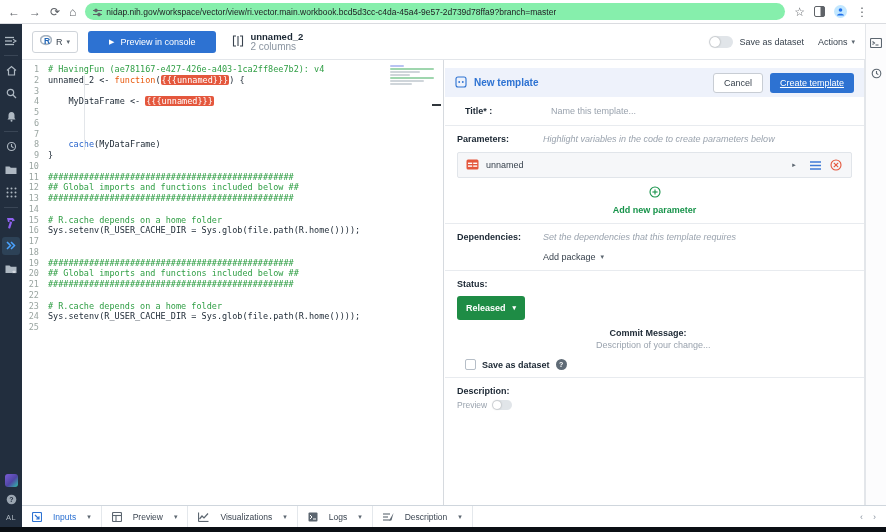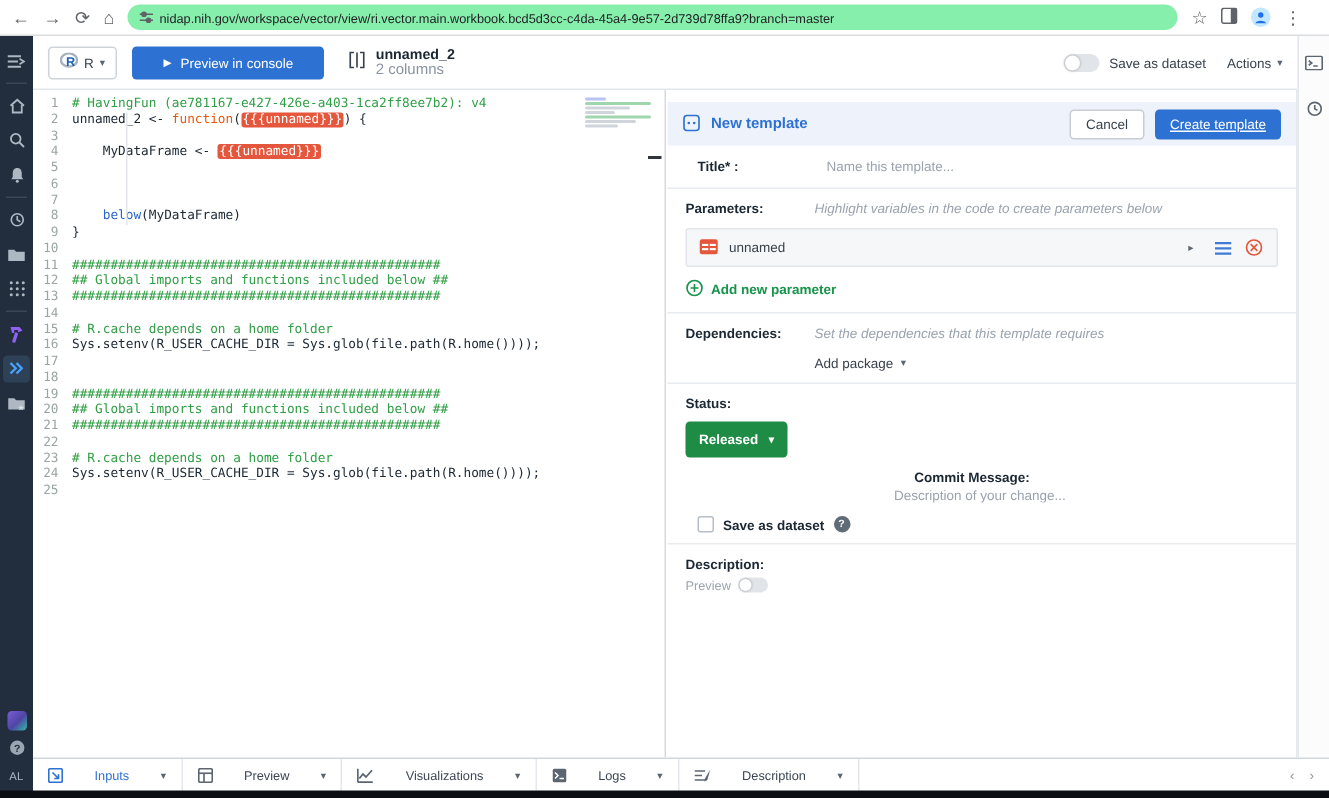--- a/index.html
+++ b/index.html
@@ -70,21 +70,21 @@
   .plabel { font-weight:700; color:#1b2733; width:86px; flex:none; }
   .hint { font-style:italic; color:#9aa3ae; }
   .bare-input { border:none; outline:none; background:transparent; font-size:9px; font-family:inherit; flex:1; color:#1b2733; }
   .bare-input::placeholder { color:#9aa3ae; }
   .row-title { height:29px; border-bottom:1px solid #e8ebef; }
   .sec { border-bottom:1px solid #e8ebef; padding:8px 12px; }
   .param-box { margin-top:8px; height:26px; background:#f6f7f9; border:1px solid #e1e5ea; border-radius:2px;
     display:flex; align-items:center; padding:0 8px; gap:7px; }
   .param-name { color:#38424d; flex:1; }
   .icon-btn { display:flex; align-items:center; justify-content:center; width:14px; height:14px; }
-  .add-param { margin-top:8px; display:flex; align-items:center; gap:5px; color:#17934a; font-weight:600; }
+  .add-param { margin-top:8px; display:flex; align-items:center; gap:5px; color:#17934a; font-weight:600;flex-direction:column; }
   .add-pkg { margin-top:10px; margin-left:86px; display:flex; align-items:center; gap:5px; color:#38424d; }
   .status-sec { padding:8px 12px; }
   .btn-released { margin-top:7px; height:21px; background:#1e8c45; border:none; border-radius:3px; color:#fff;
     font-size:9px; font-weight:600; display:flex; align-items:center; gap:7px; padding:12px 9px; font-family:inherit; }
   .row-commit { height:24px;flex-direction:column; }
   .row-save { height:26px; border-bottom:1px solid #e8ebef; gap:6px; }
   .checkbox { width:11px; height:11px; border:1px solid #b6bec7; border-radius:2px; background:#fff; }
   .help-circle { width:11px; height:11px; border-radius:50%; background:#5f6b76; color:#fff; font-size:7px;
     display:flex; align-items:center; justify-content:center; font-weight:700; }
   .desc-sec { display:flex; padding:8px 12px; gap:8px; }
@@ -96,21 +96,21 @@
     font-size:9px; padding:3px 5px; resize:none; color:#1b2733; outline:none; }
   .desc-area::placeholder { color:#9aa3ae; }
 
   
   .right-rail { position:absolute; top:24px; right:0; width:21px; height:481px; background:#fcfcfd;
     border-left:1px solid #e3e6ea; display:flex; flex-direction:column; align-items:center; padding-top:10px; gap:13px; color:#5c6670; }
 
   
   .tabbar { position:absolute; left:22px; top:505px; width:864px; height:22px; background:#fff;
     border-top:1px solid #cfd6dd; display:flex; align-items:stretch; }
-  .tab { display:flex; align-items:center; gap:21px; padding:0 10px; border-right:1px solid #e4e8ec;
+  .tab { display:flex; align-items:center; gap:11px; padding:0 10px; border-right:1px solid #e4e8ec;
     font-size:8.5px; color:#3c4652; }
   .tab .t-ic { color:#5c6670; display:flex; }
   .tab.active { color:#2d72d2; }
   .tab.active .t-ic { color:#2d72d2; }
   .tab-nav { margin-left:auto; display:flex; align-items:center; gap:10px; padding:0 10px; color:#8a94a0; font-size:9px; }
 
   .bottom-strip { position:absolute; left:0; top:527px; width:886px; height:5px; background:#0b0f14; }
 </style>
 </head>
 <body>
@@ -281,21 +281,21 @@
 
   <div class="editor">
     <div>
         <div class="code-line"><span class="ln">1</span><span class="code"><span class="tok-c"># HavingFun (ae781167-e427-426e-a403-1ca2ff8ee7b2): v4</span></span></div>
         <div class="code-line"><span class="ln">2</span><span class="code"><span class="tok-p">unnamed_2 &lt;- </span><span class="tok-k">function</span><span class="tok-p">(</span><span class="tok-h">{{{unnamed}}}</span><span class="tok-p">) {</span></span></div>
         <div class="code-line"><span class="ln">3</span><span class="code"><span class="tok-p"></span></span></div>
         <div class="code-line"><span class="ln">4</span><span class="code"><span class="tok-p">    MyDataFrame &lt;- </span><span class="tok-h">{{{unnamed}}}</span></span></div>
         <div class="code-line"><span class="ln">5</span><span class="code"><span class="tok-p"></span></span></div>
         <div class="code-line"><span class="ln">6</span><span class="code"><span class="tok-p"></span></span></div>
         <div class="code-line"><span class="ln">7</span><span class="code"><span class="tok-p"></span></span></div>
-        <div class="code-line"><span class="ln">8</span><span class="code"><span class="tok-p">    </span><span class="tok-r">below</span><span class="tok-p">(MyDataFrame)</span></span></div>
+        <div class="code-line"><span class="ln">8</span><span class="code"><span class="tok-p">    </span><span class="tok-r">cache</span><span class="tok-p">(MyDataFrame)</span></span></div>
         <div class="code-line"><span class="ln">9</span><span class="code"><span class="tok-p">}</span></span></div>
         <div class="code-line"><span class="ln">10</span><span class="code"><span class="tok-p"></span></span></div>
         <div class="code-line"><span class="ln">11</span><span class="code"><span class="tok-c">################################################</span></span></div>
         <div class="code-line"><span class="ln">12</span><span class="code"><span class="tok-c">## Global imports and functions included below ##</span></span></div>
         <div class="code-line"><span class="ln">13</span><span class="code"><span class="tok-c">################################################</span></span></div>
         <div class="code-line"><span class="ln">14</span><span class="code"><span class="tok-p"></span></span></div>
         <div class="code-line"><span class="ln">15</span><span class="code"><span class="tok-c"># R.cache depends on a home folder</span></span></div>
         <div class="code-line"><span class="ln">16</span><span class="code"><span class="tok-p">Sys.setenv(R_USER_CACHE_DIR = Sys.glob(file.path(R.home())));</span></span></div>
         <div class="code-line"><span class="ln">17</span><span class="code"><span class="tok-p"></span></span></div>
         <div class="code-line"><span class="ln">18</span><span class="code"><span class="tok-p"></span></span></div>

